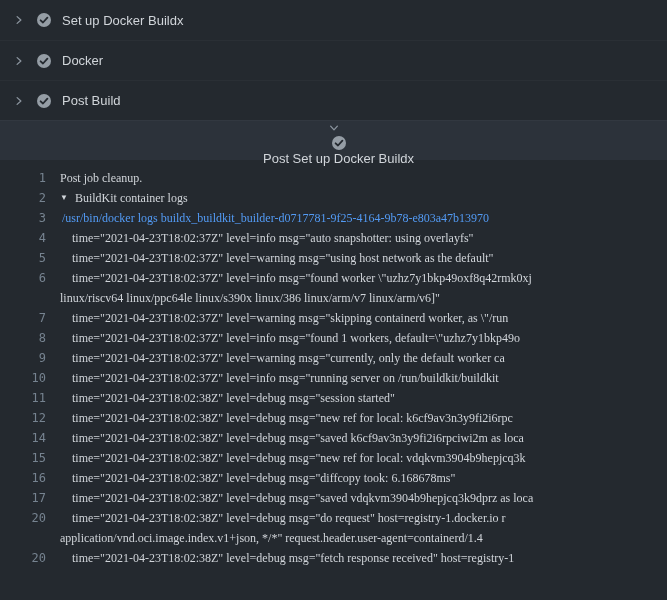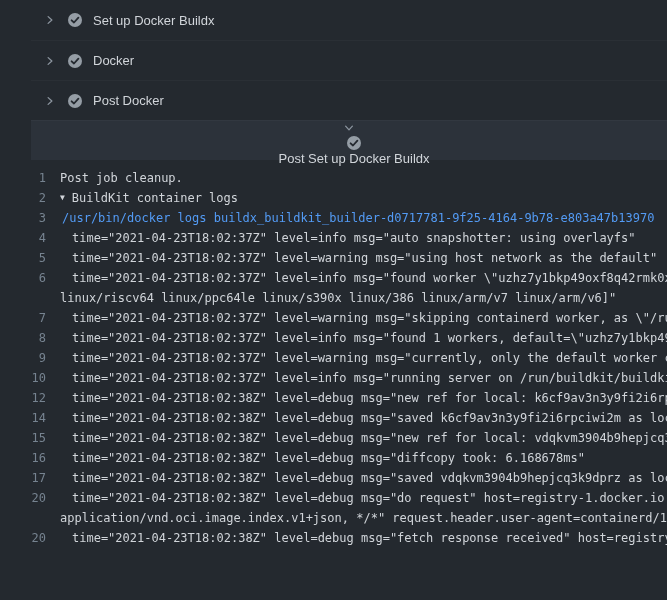--- a/index.html
+++ b/index.html
@@ -1,21 +1,21 @@
 <!DOCTYPE html>
 <html style="--background: #24292f; --section_highlight: #2c323a; --title_text: #d1d5da; --chevron: #8b949e; --check_circle: #959da5; --line_number: #768390; --log_text: #d1d5da; --command_text: #539bf5;"><head>
 <meta charset="utf-8">
 <style>
   * { margin: 0; padding: 0; box-sizing: border-box; }
   html, body {
     width: 667px; height: 600px; overflow: hidden;
     background: var(--background, #24292f);
     font-family: "Liberation Sans", sans-serif;
   }
-  .sections { width: 100%; padding-left: 31px; }
+  .sections { width: 100%; }
   .section {
     display: flex; align-items: center;
     height: 40px; padding: 0 12px; cursor: pointer;
     color: var(--title_text, #d1d5da);
     border-top: 1px solid rgba(255,255,255,0.03);
   }
   .section:first-child { border-top: none; }
   .section.expanded { background: var(--section_highlight, #2c323a); flex-direction: column; }
   .chev { width: 14px; height: 14px; display: flex; align-items: center; justify-content: center; flex: none; }
   .chev svg { display: block; }
@@ -31,21 +31,21 @@
     padding-top: 8px;
     font-family: "DejaVu Sans Mono", "Liberation Mono", monospace;
     font-size: 12px; line-height: 20px;
     color: var(--log_text, #d1d5da);
   }
   .log-row { display: flex; white-space: pre; height: 20px; }
   .num {
     width: 46px; flex: none; text-align: right;
     color: var(--line_number, #768390); cursor: pointer; user-select: none;
   }
-  .txt { flex: none; padding-left: 14px; }
+  .txt { flex: none; padding-left: 14px; font-family: Liberation Serif, serif; }
   .row-log .txt { padding-left: 26px; }
   .row-command .txt { padding-left: 16px; color: var(--command_text, #539bf5); }
   .row-wrap .txt { padding-left: 14px; }
   .row-group .txt { cursor: pointer; text-align: right; }
   .marker {
     display: inline-block; font-size: 8px; margin-right: 7px;
     vertical-align: 2px; color: var(--title_text, #d1d5da);
   }
 </style>
 </head>
@@ -90,21 +90,21 @@
         <svg width="12" height="12" viewBox="0 0 16 16">
             <path d="M5.5 3.5 L10.5 8 L5.5 12.5"></path>
           </svg>
       </span>
       <span class="check">
         <svg width="16" height="16" viewBox="0 0 16 16">
             <circle cx="8" cy="8" r="7"></circle>
             <path d="M4.6 8.3 L7 10.5 L11.4 5.6"></path>
           </svg>
       </span>
-      <span class="label">Post Docker</span>
+      <span class="label">Post Build</span>
     </div>
 
     <div class="section expanded">
       <span class="chev down">
         <svg width="12" height="12" viewBox="0 0 16 16">
             <path d="M5.5 3.5 L10.5 8 L5.5 12.5"></path>
           </svg>
       </span>
       <span class="check">
         <svg width="16" height="16" viewBox="0 0 16 16">
@@ -123,20 +123,21 @@
         <div class="log-row row-group"><span class="num">2</span><span class="txt"><span class="marker">▼</span>BuildKit container logs</span></div>
         <div class="log-row row-command"><span class="num">3</span><span class="txt">/usr/bin/docker logs buildx_buildkit_builder-d0717781-9f25-4164-9b78-e803a47b13970</span></div>
         <div class="log-row row-log"><span class="num">4</span><span class="txt">time="2021-04-23T18:02:37Z" level=info msg="auto snapshotter: using overlayfs"</span></div>
         <div class="log-row row-log"><span class="num">5</span><span class="txt">time="2021-04-23T18:02:37Z" level=warning msg="using host network as the default"</span></div>
         <div class="log-row row-log"><span class="num">6</span><span class="txt">time="2021-04-23T18:02:37Z" level=info msg="found worker \"uzhz7y1bkp49oxf8q42rmk0xj</span></div>
         <div class="log-row row-wrap"><span class="num"></span><span class="txt">linux/riscv64 linux/ppc64le linux/s390x linux/386 linux/arm/v7 linux/arm/v6]"</span></div>
         <div class="log-row row-log"><span class="num">7</span><span class="txt">time="2021-04-23T18:02:37Z" level=warning msg="skipping containerd worker, as \"/run</span></div>
         <div class="log-row row-log"><span class="num">8</span><span class="txt">time="2021-04-23T18:02:37Z" level=info msg="found 1 workers, default=\"uzhz7y1bkp49o</span></div>
         <div class="log-row row-log"><span class="num">9</span><span class="txt">time="2021-04-23T18:02:37Z" level=warning msg="currently, only the default worker ca</span></div>
         <div class="log-row row-log"><span class="num">10</span><span class="txt">time="2021-04-23T18:02:37Z" level=info msg="running server on /run/buildkit/buildkit</span></div>
+        <div class="log-row row-log"><span class="num">11</span><span class="txt">time="2021-04-23T18:02:38Z" level=debug msg="session started"</span></div>
         <div class="log-row row-log"><span class="num">12</span><span class="txt">time="2021-04-23T18:02:38Z" level=debug msg="new ref for local: k6cf9av3n3y9fi2i6rpc</span></div>
         <div class="log-row row-log"><span class="num">14</span><span class="txt">time="2021-04-23T18:02:38Z" level=debug msg="saved k6cf9av3n3y9fi2i6rpciwi2m as loca</span></div>
         <div class="log-row row-log"><span class="num">15</span><span class="txt">time="2021-04-23T18:02:38Z" level=debug msg="new ref for local: vdqkvm3904b9hepjcq3k</span></div>
         <div class="log-row row-log"><span class="num">16</span><span class="txt">time="2021-04-23T18:02:38Z" level=debug msg="diffcopy took: 6.168678ms"</span></div>
         <div class="log-row row-log"><span class="num">17</span><span class="txt">time="2021-04-23T18:02:38Z" level=debug msg="saved vdqkvm3904b9hepjcq3k9dprz as loca</span></div>
         <div class="log-row row-log"><span class="num">20</span><span class="txt">time="2021-04-23T18:02:38Z" level=debug msg="do request" host=registry-1.docker.io r</span></div>
         <div class="log-row row-wrap"><span class="num"></span><span class="txt">application/vnd.oci.image.index.v1+json, */*" request.header.user-agent=containerd/1.4</span></div>
         <div class="log-row row-log"><span class="num">20</span><span class="txt">time="2021-04-23T18:02:38Z" level=debug msg="fetch response received" host=registry-1</span></div>
       </div>
   </div>

